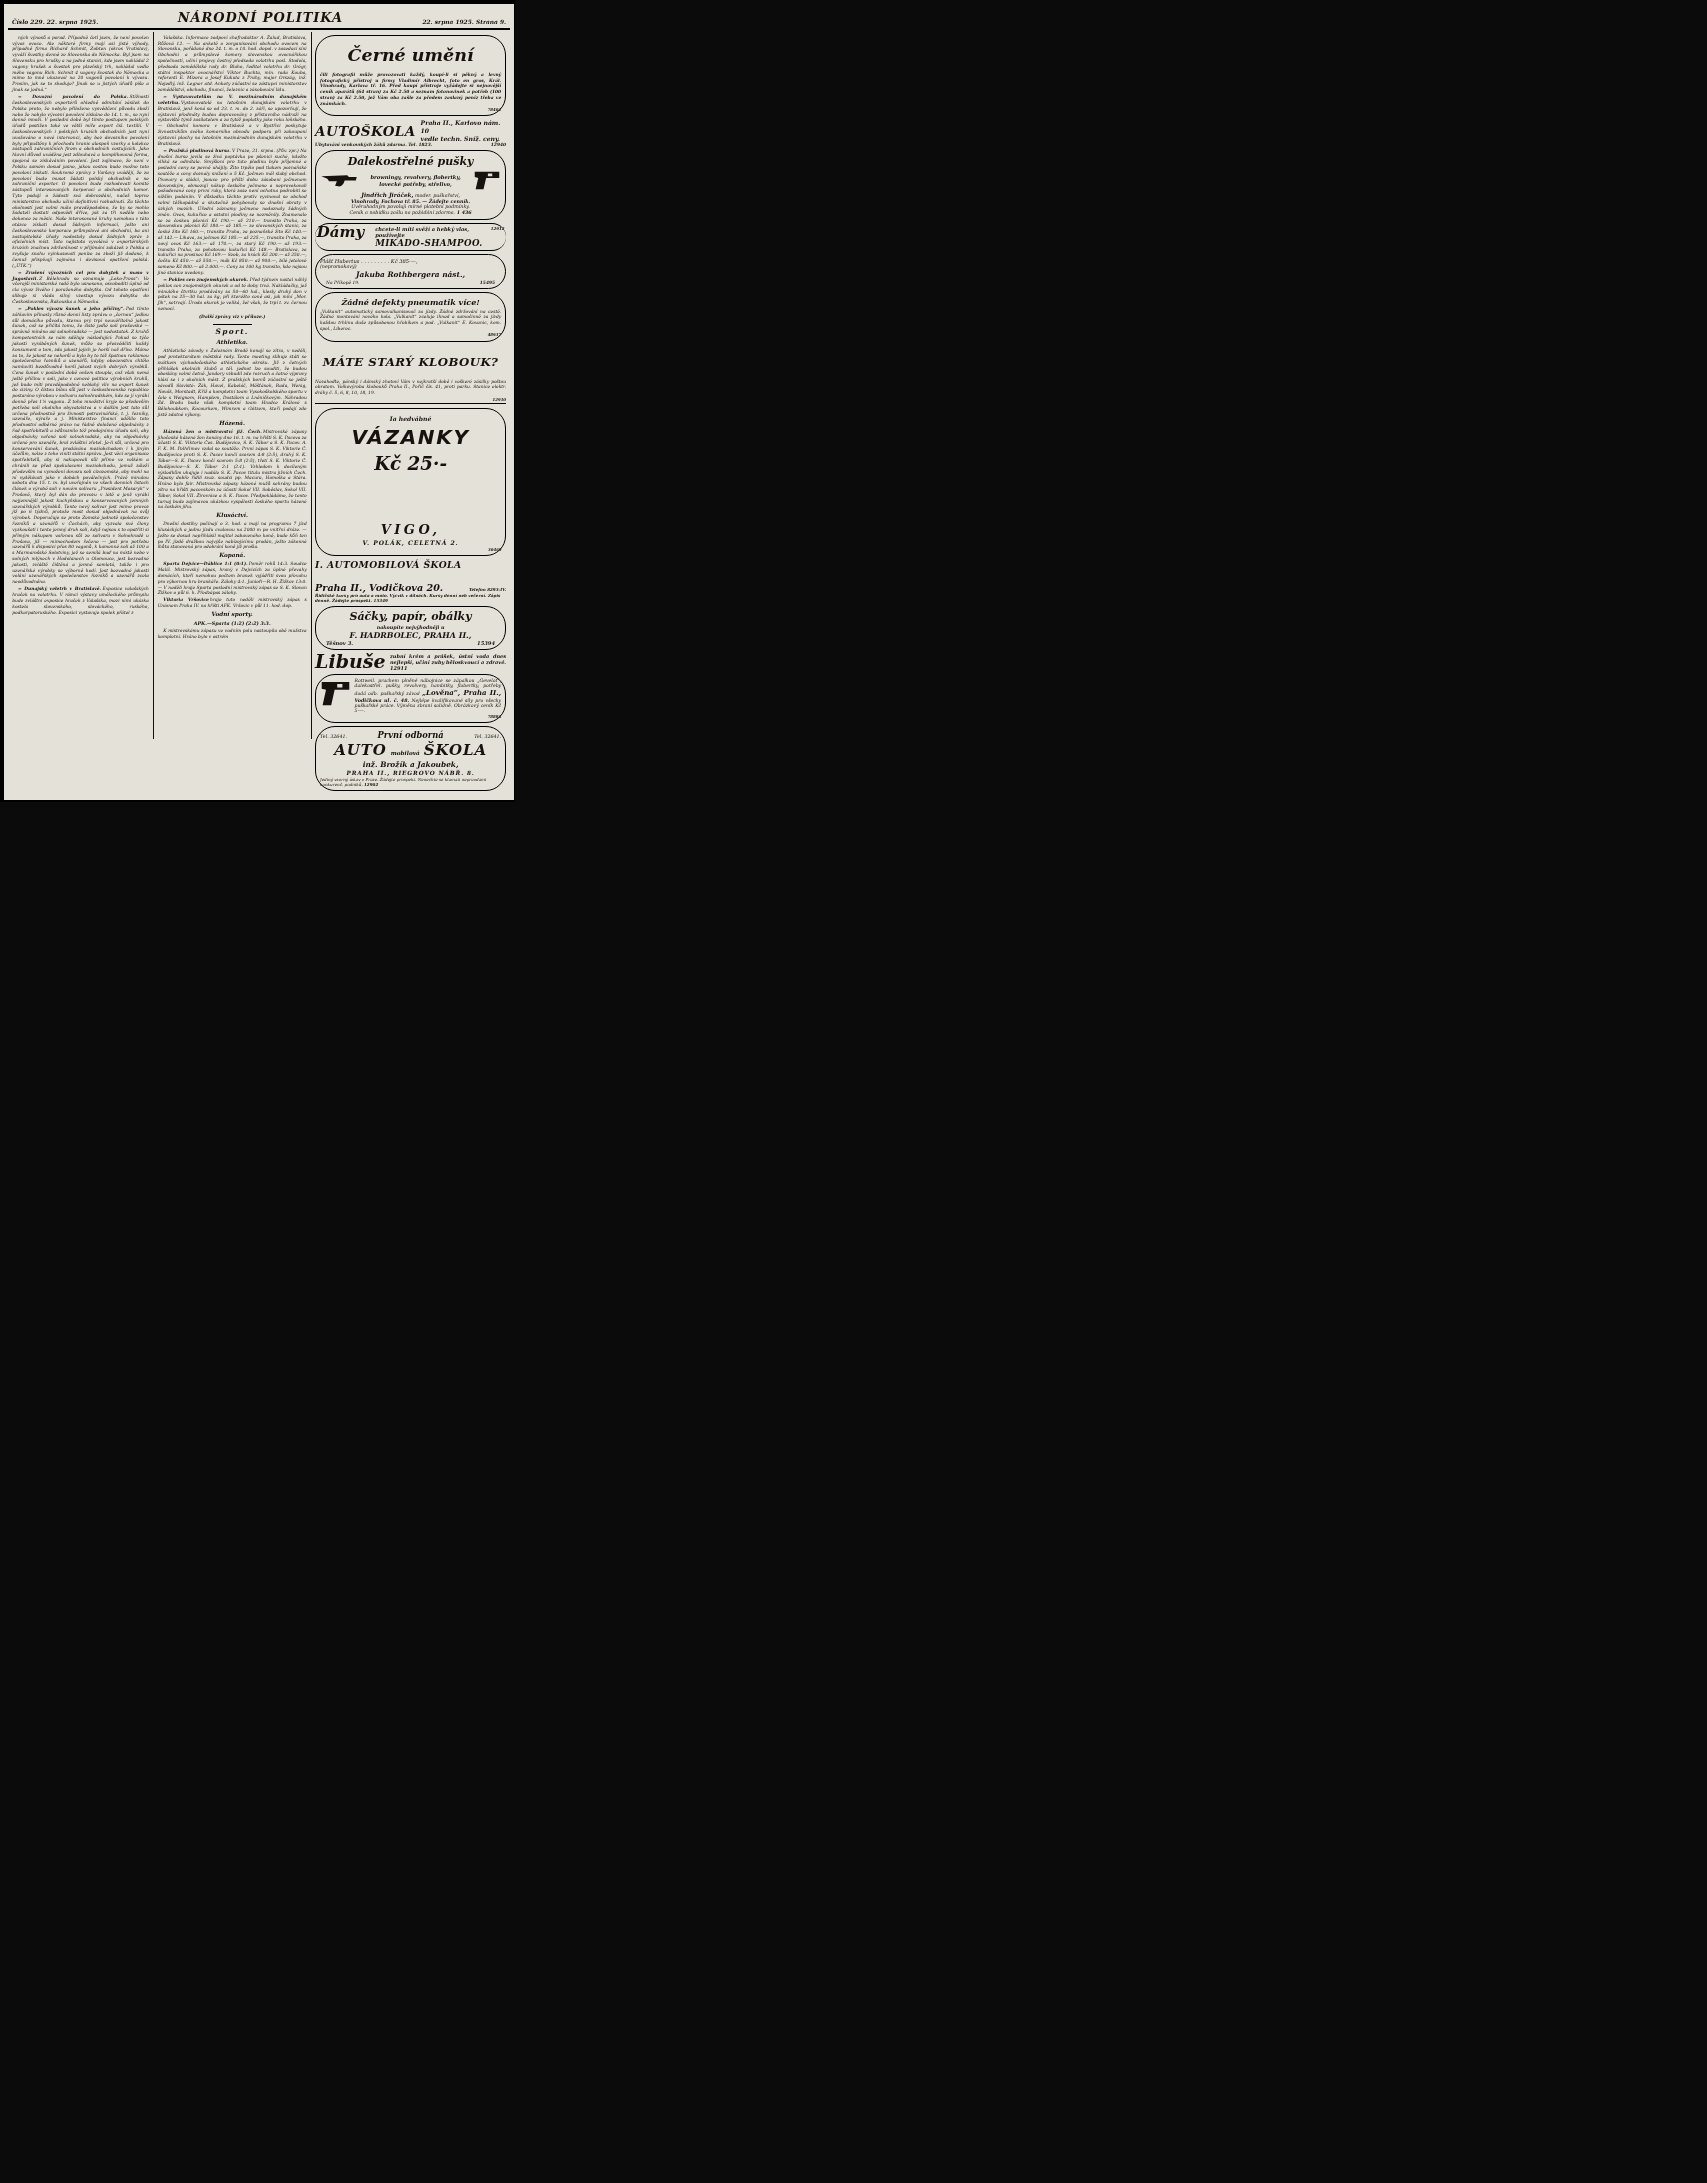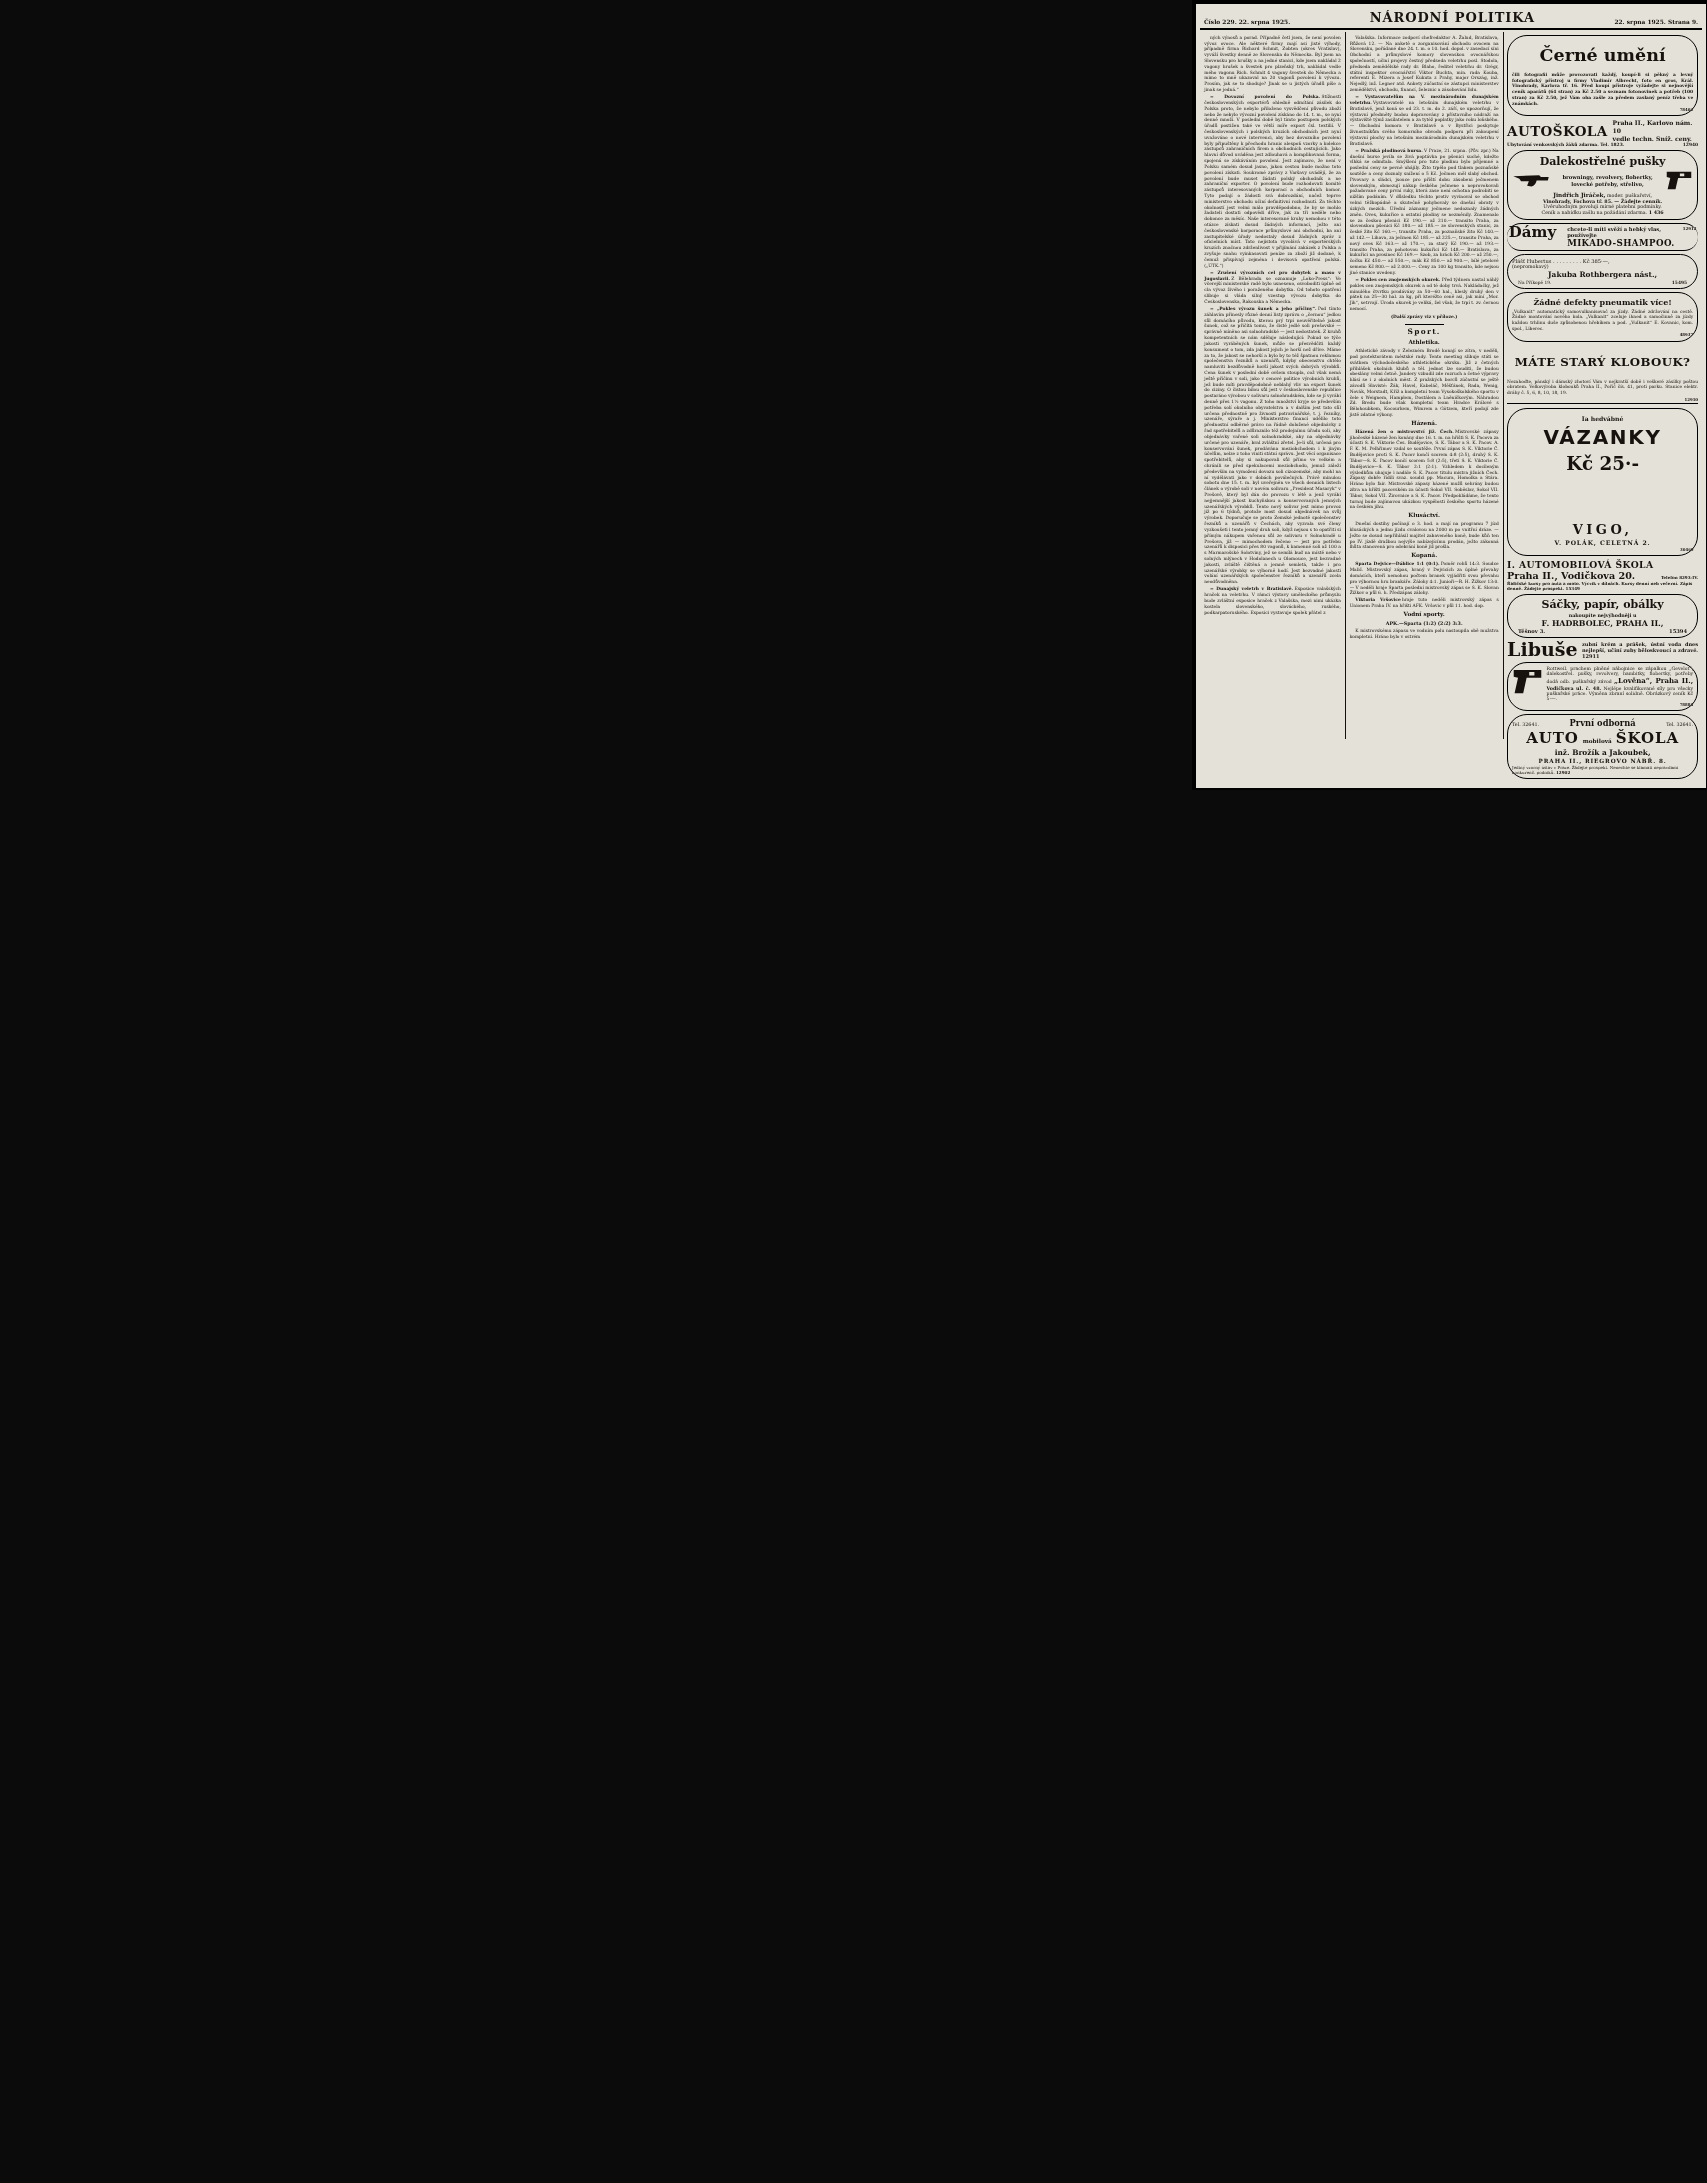--- a/index.html
+++ b/index.html
@@ -1,16 +1,16 @@
 <!DOCTYPE html>
 <html style="font-size:7px"><head>
 <meta charset="utf-8">
 <style>
   html,body{margin:0;padding:0;background:#0b0b0b;}
-  .stage{display:flex;justify-content:flex-end;padding:0;}
+  .stage{display:flex;justify-content:flex-start;padding:0;font-style:italic;}
   .page{
     width:515px;min-height:748px;box-sizing:border-box;
     background:#e4e1d8;color:#17120e;
     font-family:"DejaVu Serif","Liberation Serif",serif;
     border-left:4.4px solid #000;border-right:1.7px solid #000;border-bottom:2.6px solid #000;
     position:relative;
   }
   .scan-edge{height:4.4px;background:#000;}
   
   .masthead{display:flex;justify-content:space-between;align-items:flex-end;padding:6.1px 7.9px 1.7px 7.9px;}
@@ -68,21 +68,21 @@
   .kb-title{font-size:11.8px;font-weight:bold;text-align:center;letter-spacing:0.4px;margin:10px 0;}
   
   .vz{border:1.7px solid #000;text-align:center;padding:6.1px 3.5px 2.6px 3.5px;}
   .vz-l1{font-size:6.1px;font-weight:bold;}
   .vz-l2{font-family:"DejaVu Sans","Liberation Sans",sans-serif;font-size:20px;font-weight:bold;letter-spacing:1.7px;margin:3.5px 0;}
   .vz-l3{font-size:18.3px;font-weight:bold;margin:2.6px 0 4.4px 0;}
   .vz-l4{font-size:13px;font-weight:bold;letter-spacing:3.5px;margin-top:48px;}
   .vz-l5{font-size:6.1px;font-weight:bold;letter-spacing:0.9px;margin-top:2.6px;}
   
   .a2-title{font-size:9.2px;font-weight:bold;letter-spacing:0.4px;}
-  .a2-row{display:flex;justify-content:space-between;align-items:baseline;}
+  .a2-row{display:flex;justify-content:space-between;align-items:baseline;margin-top:12px;}
   .a2-addr{font-size:9.6px;font-weight:bold;}
   .a2-tel{font-size:4.1px;font-weight:bold;text-align:right;line-height:1.1;}
   .a2-note{font-size:4.1px;font-weight:bold;}
   
   .sk-title{text-align:center;font-size:11px;font-weight:bold;}
   .sk-sub{text-align:center;font-size:4.8px;font-weight:bold;margin:0.9px 0;}
   .sk-name{text-align:center;font-size:7.9px;font-weight:bold;margin-top:0.9px;}
   .sk-row{display:flex;justify-content:space-between;align-items:baseline;padding:0 6.1px;font-size:5.2px;font-weight:bold;}
   
   .lb-row{display:flex;gap:4.4px;align-items:center;}

